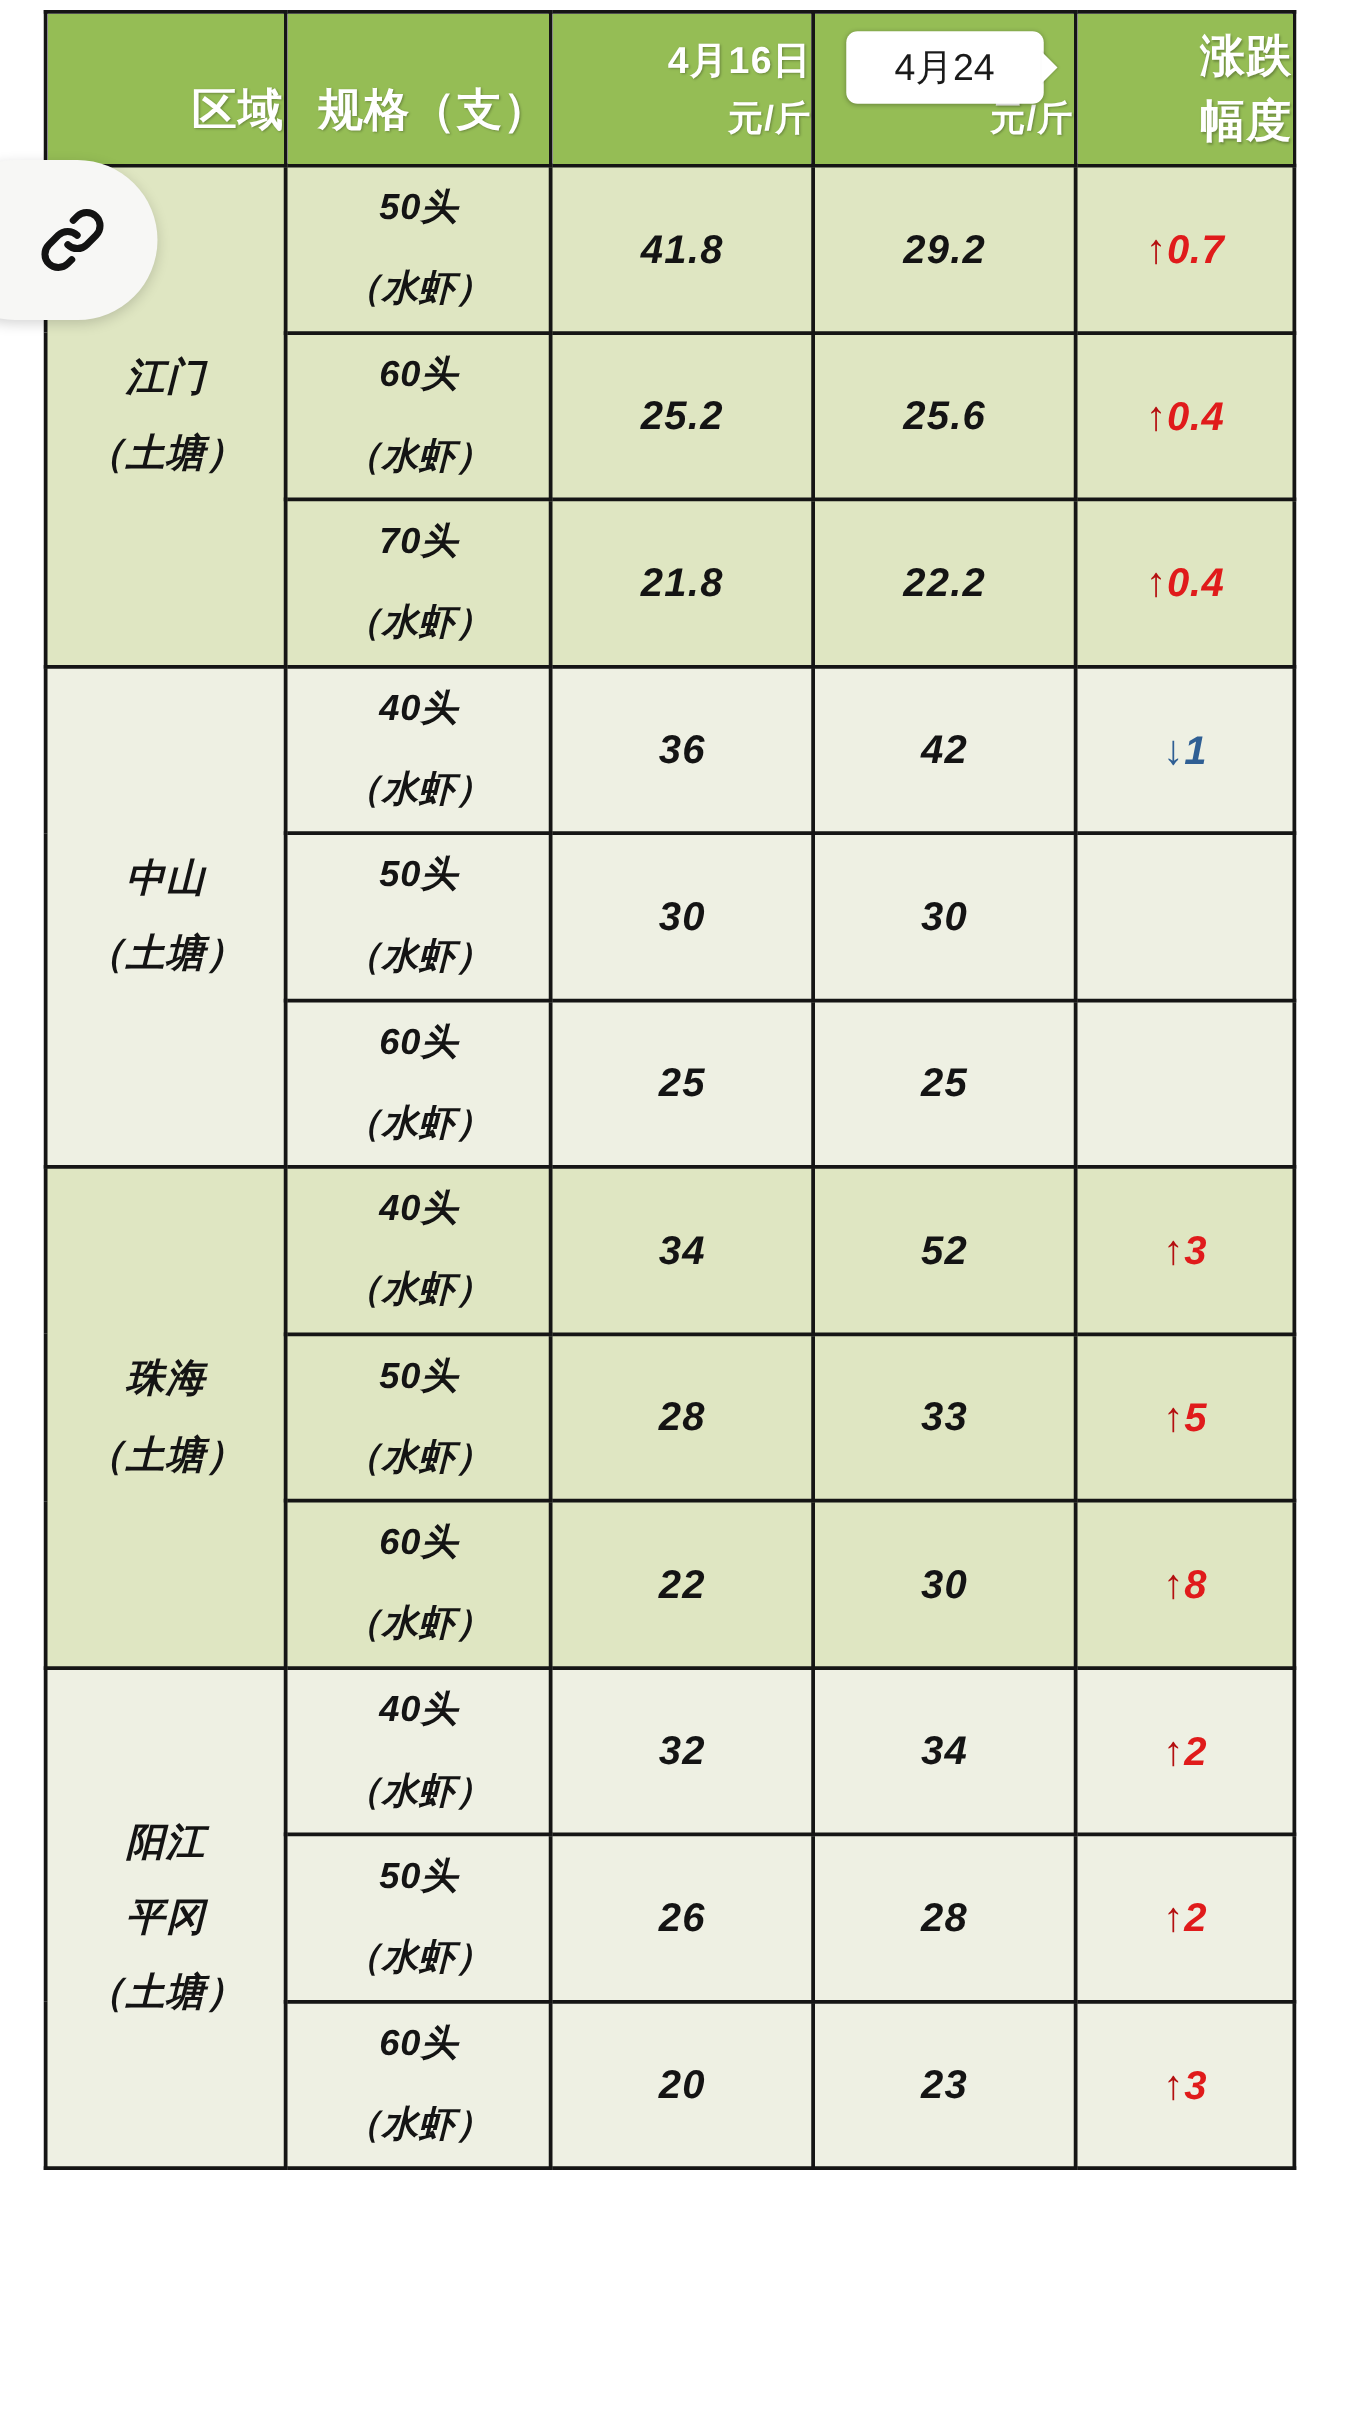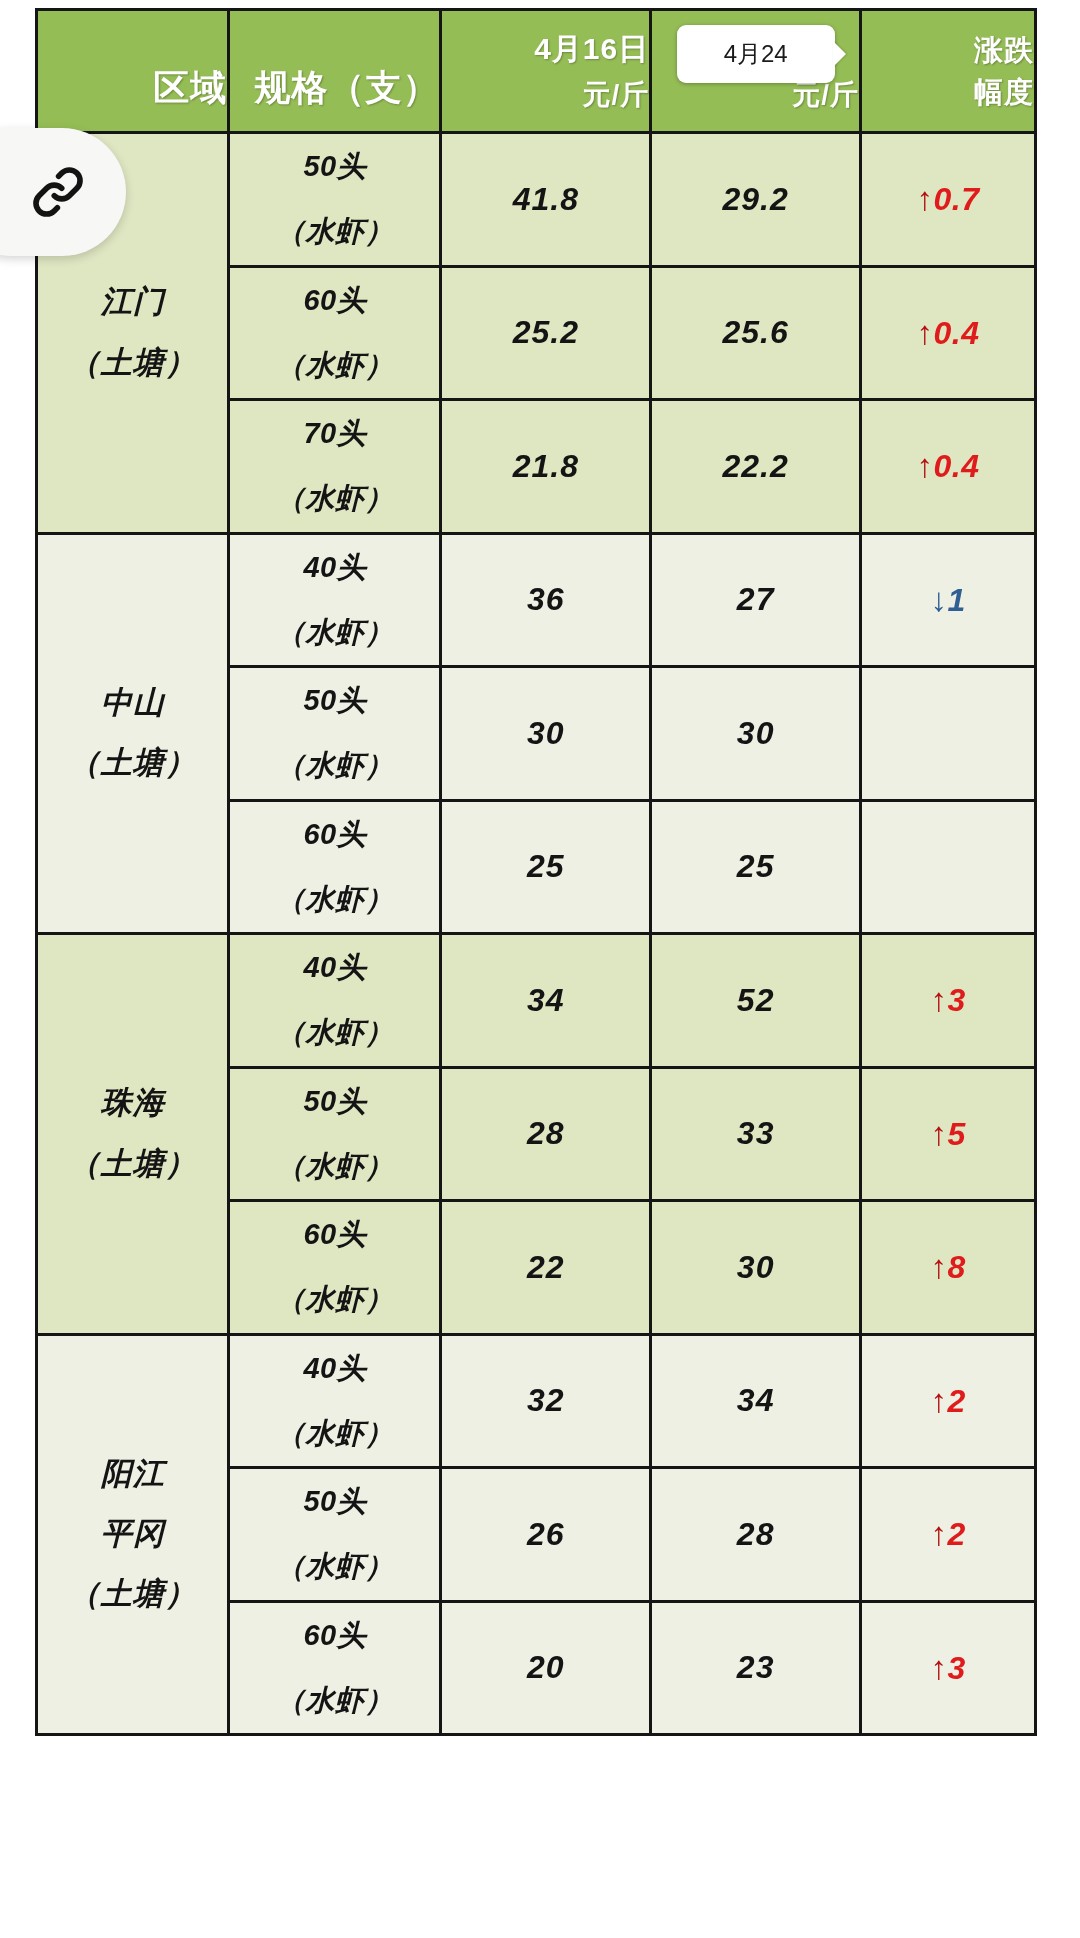--- a/index.html
+++ b/index.html
@@ -45,35 +45,35 @@
     position:relative;
   }
   .hd-stack{
     display:flex;flex-direction:column;
     align-items:flex-end;justify-content:center;
     height:100%;line-height:1.05;
   }
   .hd-top{font-size:30px;margin-bottom:16px;}
   .hd-bot{font-size:28px;}
   .hd-single{font-size:36px;}
-  .hd-two-line{font-size:29px;line-height:1.45;}
+  .hd-two-line{font-size:36px;line-height:1.45;}
   .hd-spacer{height:34px;}
 
   
   .date-badge{
     position:absolute;
     left:50%;transform:translateX(-50%);
     top:14px;
     width:158px;height:58px;
     background:#ffffff;
     border-radius:9px;
     box-shadow:0 1px 4px rgba(0,0,0,.30);
     display:flex;align-items:center;justify-content:center;
     color:#1a1a1a;
-    font-size:24px;font-weight:normal;
+    font-size:30px;font-weight:normal;
     text-shadow:none;
     letter-spacing:0px;
     z-index:6;
   }
   .date-badge .notch{
     position:absolute;
     right:-11px;top:50%;
     width:0;height:0;
     transform:translateY(-50%);
     border-top:13px solid transparent;
@@ -193,21 +193,21 @@
           <td class="price-cell band-a">22.2</td>
           <td class="chg-cell band-a chg-up"><span class="arw">↑</span><span>0.4</span></td>
         </tr>
         <tr>
           <td class="region-cell band-b" rowspan="3"><span>中山</span><br><span>（土塘）</span></td>
           <td class="spec-cell band-b">
             <span class="sp-top">40头</span>
             <span class="sp-bot">（水虾）</span>
           </td>
           <td class="price-cell band-b">36</td>
-          <td class="price-cell band-b">27</td>
+          <td class="price-cell band-b">42</td>
           <td class="chg-cell band-b chg-down"><span class="arw">↓</span><span>1</span></td>
         </tr>
         <tr>
           <td class="spec-cell band-b">
             <span class="sp-top">50头</span>
             <span class="sp-bot">（水虾）</span>
           </td>
           <td class="price-cell band-b">30</td>
           <td class="price-cell band-b">30</td>
           <td class="chg-cell band-b chg-blank">&nbsp;</td>

